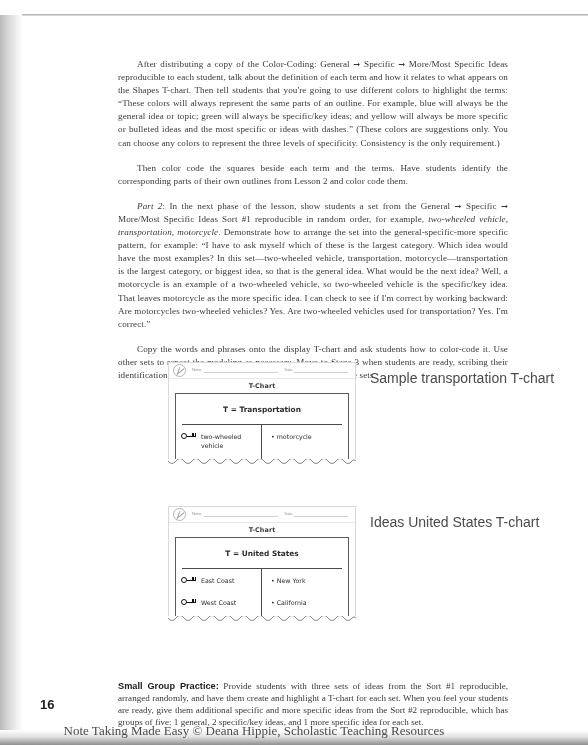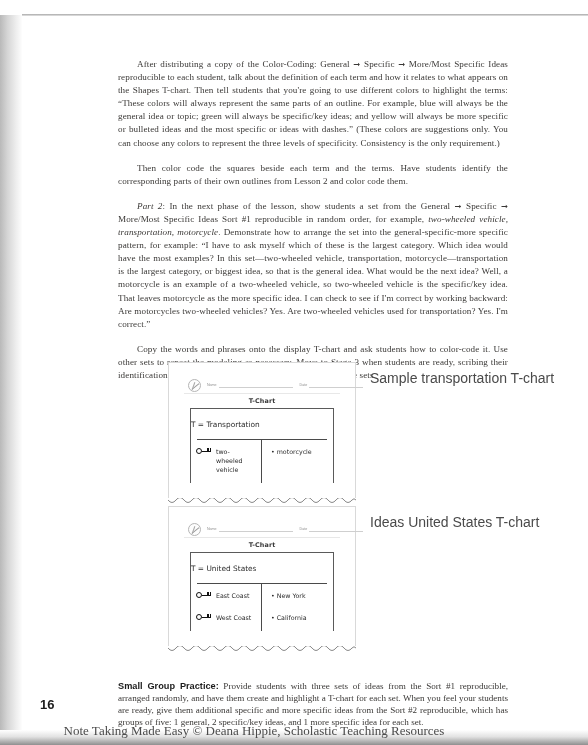--- a/index.html
+++ b/index.html
@@ -63,21 +63,21 @@
   }
   #chart-block-1 { top:362px; }
   #chart-block-2 { top:506px; }
 
   .worksheet {
     position:relative;
     width:188px;
     background:#ffffff;
     border:1px solid #d9d9d9;
     border-bottom:none;
-    padding:15px;
+    padding:0;
   }
   .ws-header {
     position:relative;
     height:16px;
     border-bottom:1px solid #e8e8e8;
     display:flex; align-items:center;
     padding-left:4px;
   }
   .ws-logo {
     width:13px; height:13px; flex:0 0 13px;
@@ -124,25 +124,26 @@
   }
 
   .tchart {
     position:relative;
     margin:0 6px;
     border:1px solid #5a5a5a;
     border-bottom:none;
     background:#fff;
   }
   .tchart-top {
-    text-align:left;
+    text-align:center;
     font-family:"DejaVu Sans", sans-serif;
     font-size:7.4px;
     color:#2b2b2b;
     padding:11px 0 10px 0;
+    font-weight:bold;
   }
   .tchart-divider-h {
     height:1px;
     background:#4a4a4a;
     margin:0 6px;
   }
   .tchart-cols {
     display:flex;
     position:relative;
     min-height:34px;

